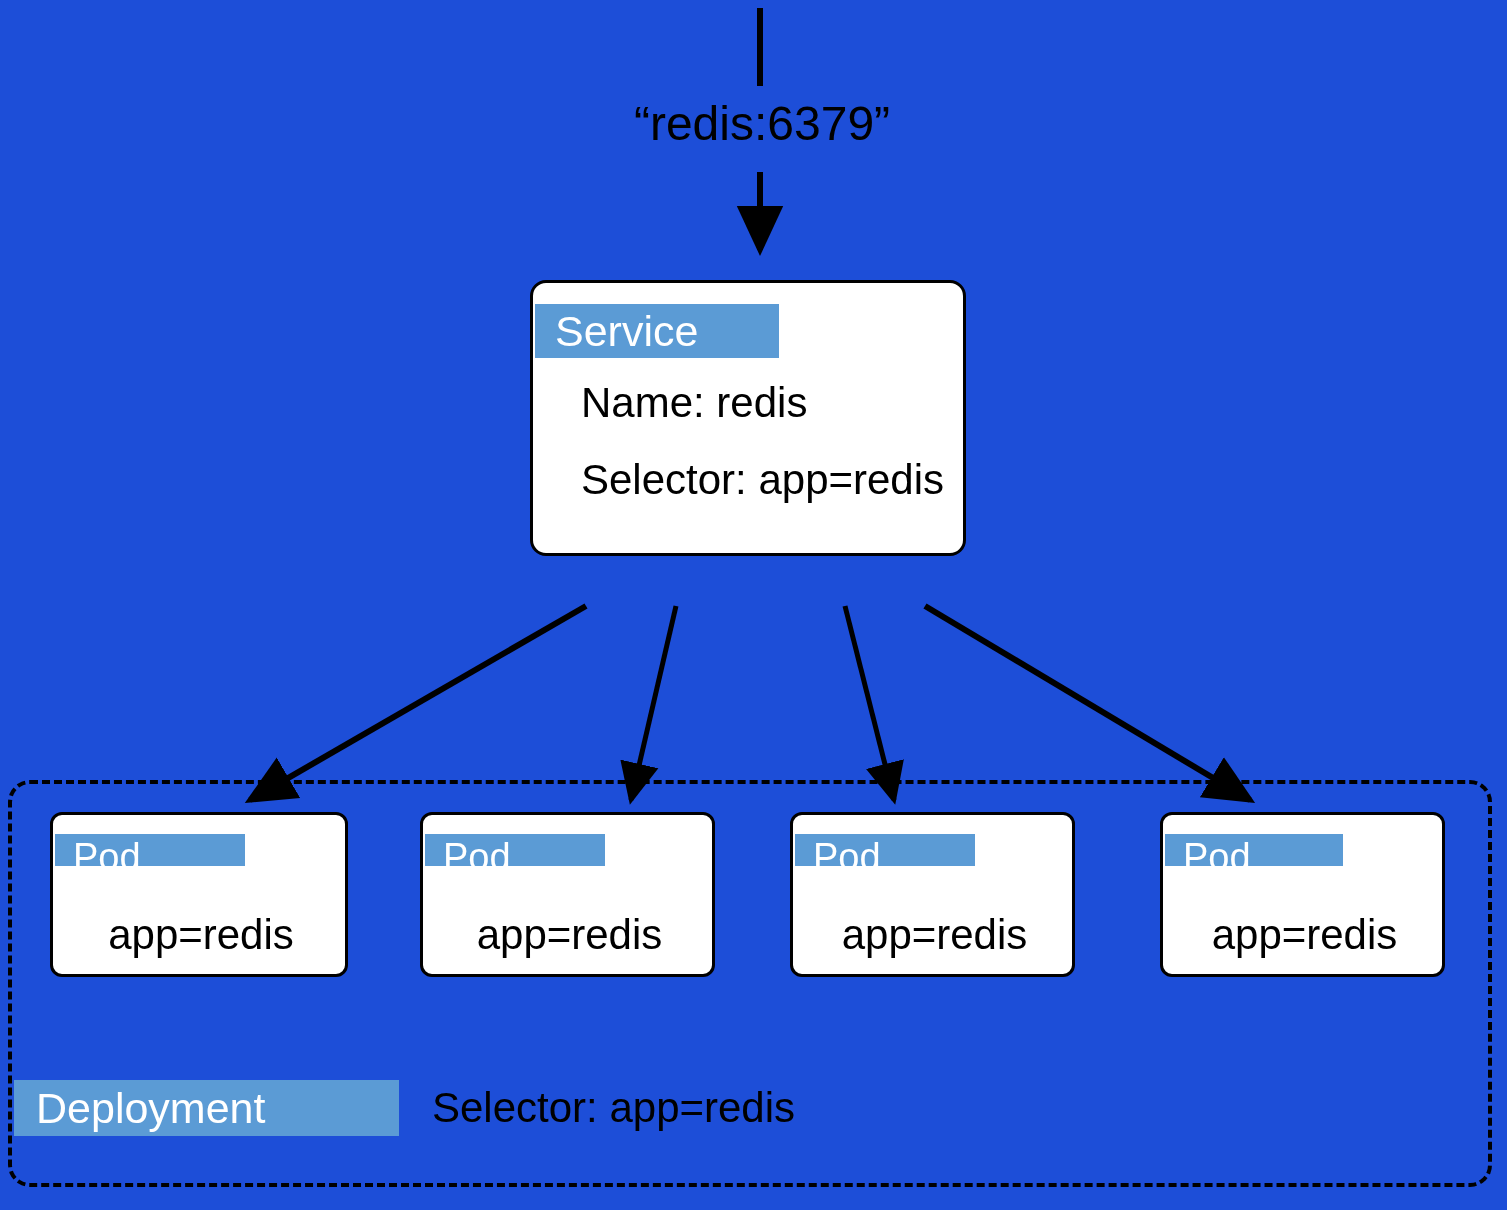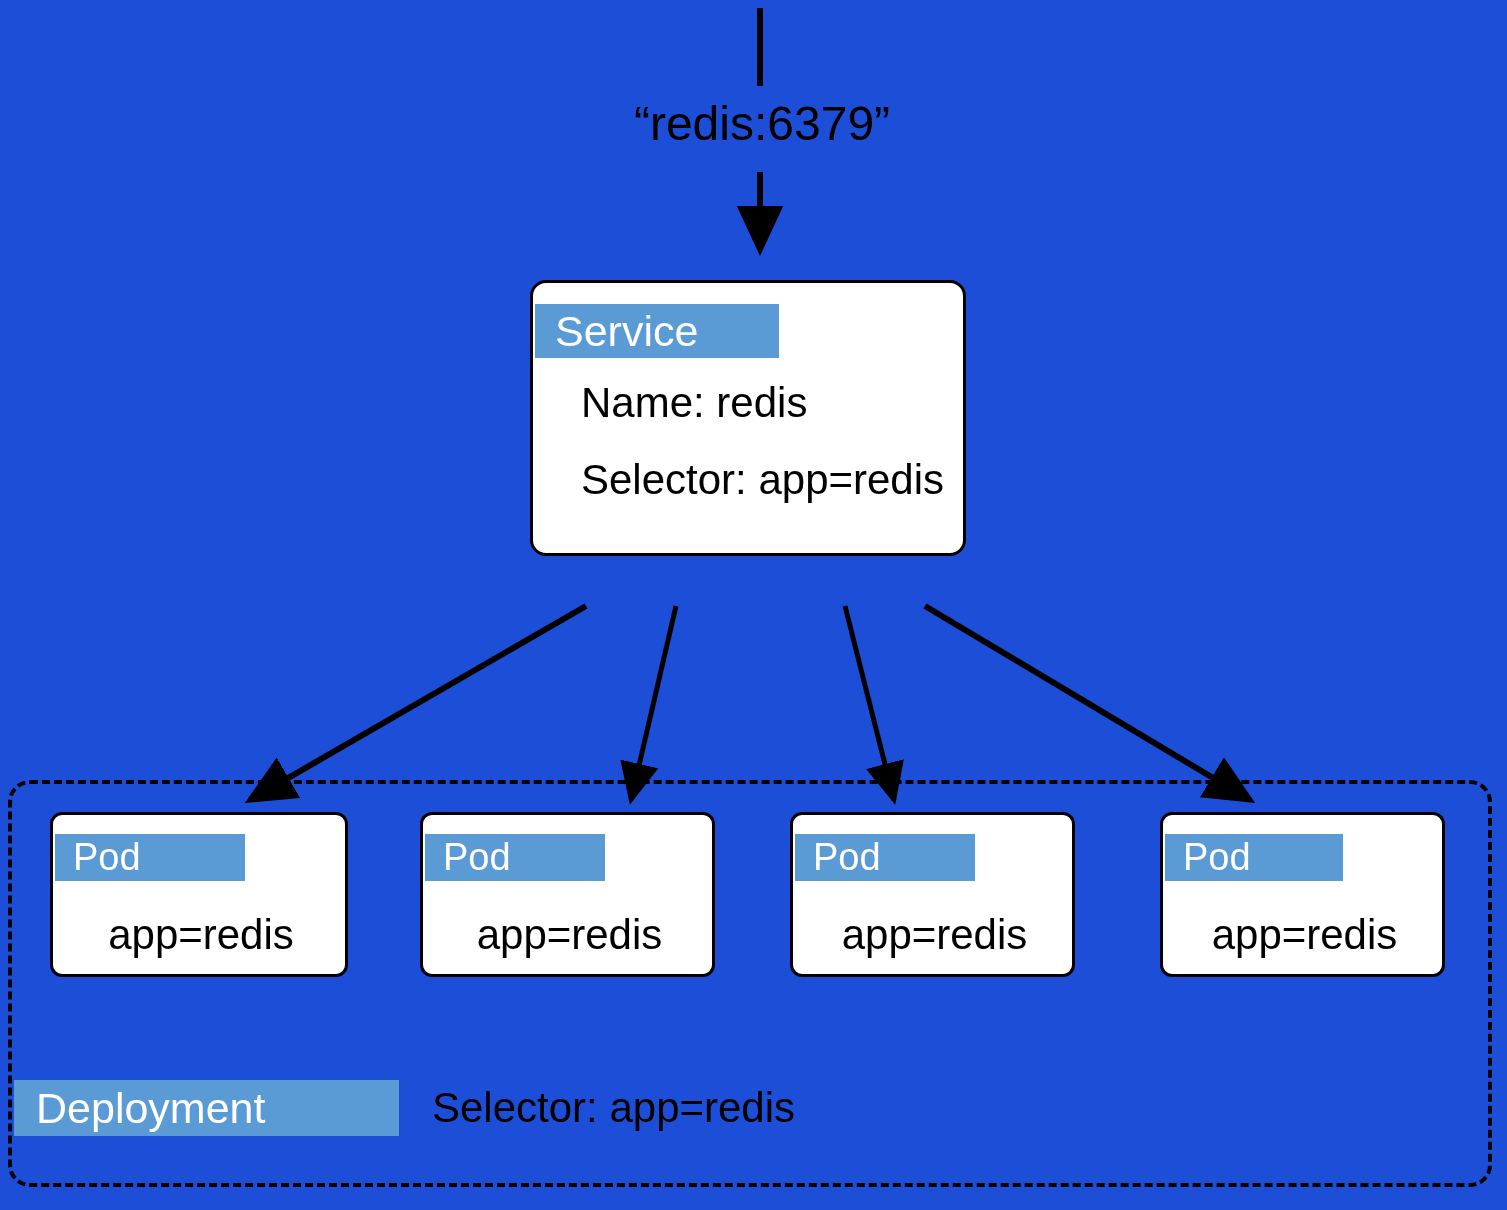--- a/index.html
+++ b/index.html
@@ -104,21 +104,21 @@
     height: 165px;
     box-sizing: border-box;
     background: #ffffff;
     border: 3px solid #000000;
     border-radius: 12px;
   }
   .pod-badge {
     position: absolute;
     left: 2px;
     top: 19px;
-    height: 47px;
+    height: 32px;
     background: #5B9BD5;
     color: #ffffff;
     font-size: 38px;
     line-height: 47px;
     padding-left: 18px;
     box-sizing: border-box;
     white-space: nowrap;
     overflow: hidden;
   }
   .pod-label {

